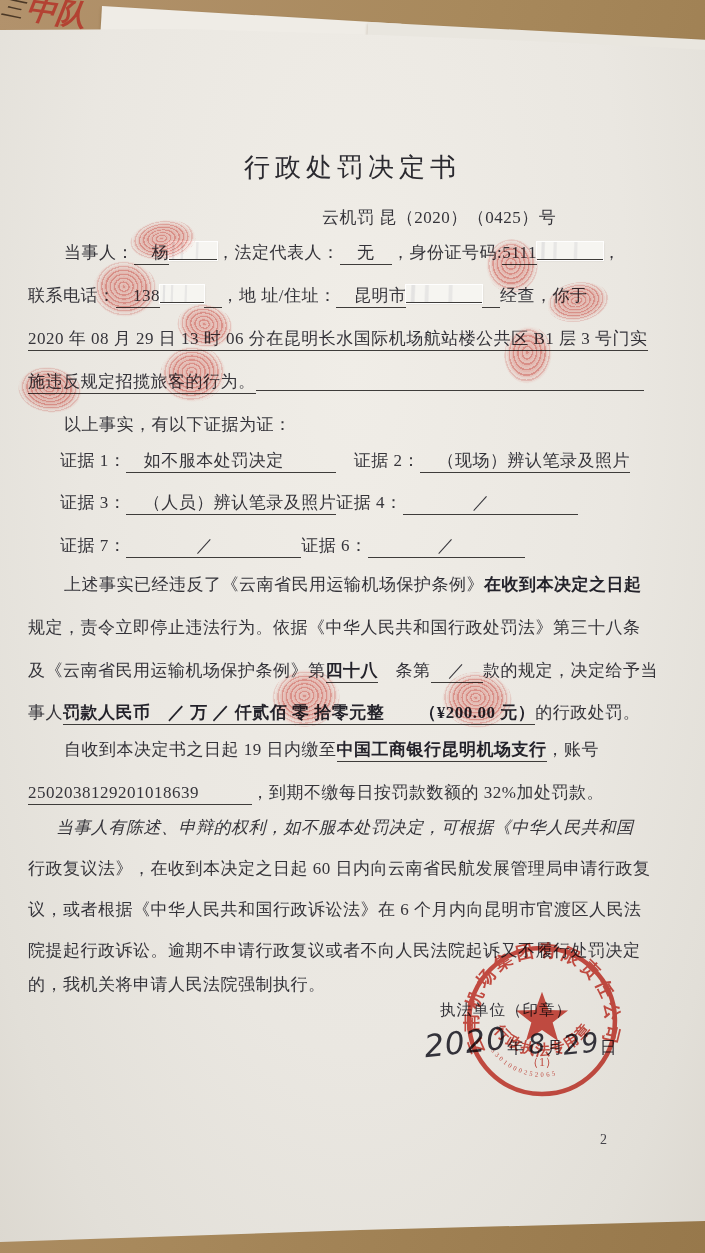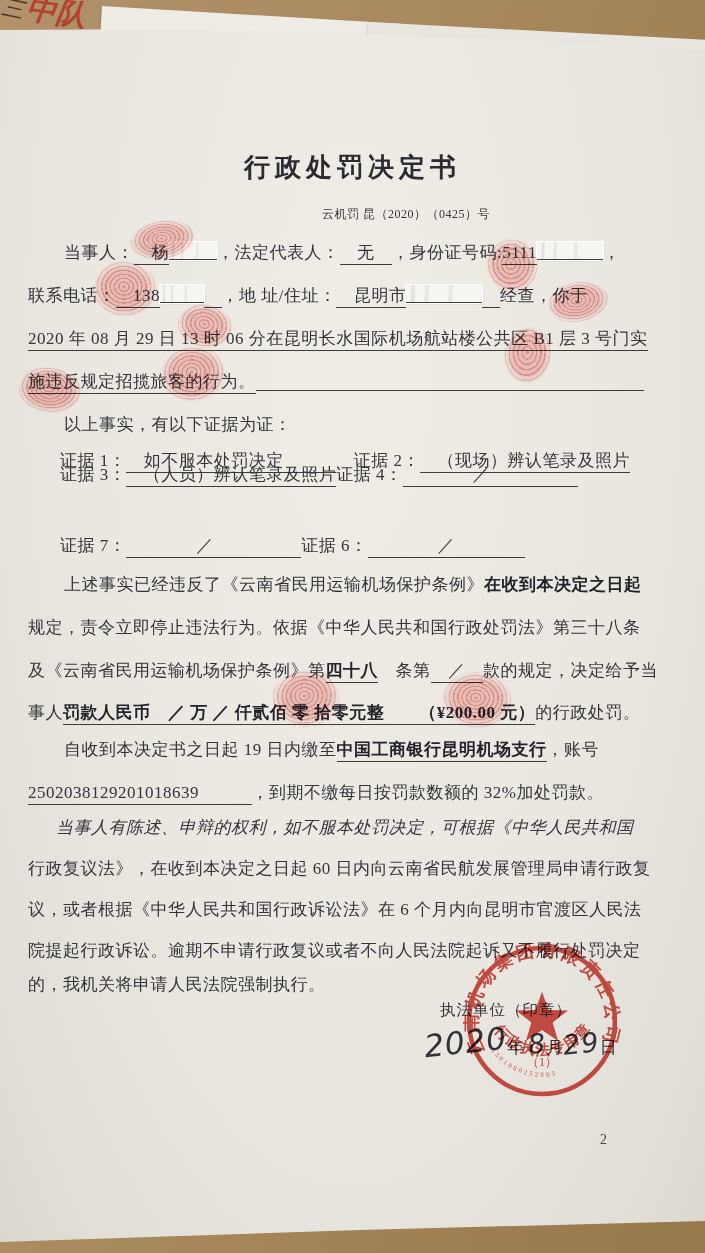--- a/index.html
+++ b/index.html
@@ -20,22 +20,22 @@
     clip-path:polygon(0px 30px,180px 29px,380px 35px,560px 42px,705px 50px,705px 1221px,360px 1230px,0px 1242px);
   }
   .line{position:absolute;white-space:pre;font-size:17px;letter-spacing:.5px;color:#35343a;line-height:1.25;}
   .line .u{border-bottom:1px solid #3e3c3a;padding-bottom:2px;}
   .line .b{font-weight:700;color:#23222a;}
   .rd{
     display:inline-block;height:15px;vertical-align:-2px;background:#f6f5f1;
     box-shadow:0 0 0 1px rgba(255,255,255,.95),1px 1px 2px rgba(40,40,40,.10);
     background-image:linear-gradient(92deg,transparent 0 6%,rgba(130,130,145,.16) 8% 11%,transparent 13% 24%,rgba(130,130,145,.13) 26% 29%,transparent 31% 55%,rgba(130,130,145,.12) 57% 60%,transparent 62% 100%);
   }
-  #title{position:absolute;left:0;right:0;top:150px;text-align:center;font-size:26px;font-weight:700;letter-spacing:5px;color:#2b2a30;}
-  #docnum{position:absolute;left:322px;top:206px;font-size:12px;color:#35343a;letter-spacing:.5px;}
+  #title{position:absolute;left:0;right:0;top:150px;text-align:center;font-size:26px;font-weight:400;letter-spacing:5px;color:#2b2a30;}
+  #docnum{position:absolute;left:322px;top:206px;font-size:17px;color:#35343a;letter-spacing:.5px;}
   #issuer{position:absolute;left:440px;top:1000px;font-size:15.5px;letter-spacing:1px;color:#35343a;}
   #dateline{position:absolute;left:424px;top:1024px;color:#33323a;white-space:pre;}
   #dateline .print{font-size:17px;}
   #dateline .hand{display:inline-block;font-family:"DejaVu Sans",sans-serif;font-style:italic;font-size:27px;transform:rotate(-6deg);letter-spacing:1px;}
   #dateline .hand.big{font-size:31px;}
   #pagenum{position:absolute;left:600px;top:1132px;font-size:14px;color:#44434a;}
   #stamp{position:absolute;left:463px;top:942px;width:158px;height:158px;color:#cf4339;opacity:.92;mix-blend-mode:multiply;}
   .fp{
     position:absolute;border-radius:50%;mix-blend-mode:multiply;
     background:
@@ -60,21 +60,21 @@
     <div id="title">行政处罚决定书</div>
     <div id="docnum">云机罚 昆（2020）（0425）号</div>
 
     <div id="lines">
         <div class="line" style="left: 64px; top: 242px;"><span class="">当事人：</span><span class="u ">　杨</span><span class="rd u" style="width: 48px;"></span><span class="">，法定代表人：</span><span class="u ">　无　</span><span class="">，身份证号码:</span><span class="u ">5111</span><span class="rd u" style="width: 66px;"></span><span class="">，</span></div>
         <div class="line" style="left: 28px; top: 285px;"><span class="">联系电话：</span><span class="u ">　138</span><span class="rd u" style="width: 44px;"></span><span class="u ">　</span><span class="">，地 址/住址：</span><span class="u ">　昆明市</span><span class="rd u" style="width: 76px;"></span><span class="u ">　</span><span class="">经查，你于</span></div>
         <div class="line" style="left: 28px; top: 328px;"><span class="u ">2020 年 08 月 29 日 13 时 06 分在昆明长水国际机场航站楼公共区 B1 层 3 号门实</span></div>
         <div class="line" style="left: 28px; top: 370px;"><span class="u ">施违反规定招揽旅客的行为。</span><span class="u " style="display: inline-block; width: 388px; height: 1.05em; vertical-align: text-bottom;"></span></div>
         <div class="line" style="left: 64px; top: 414px;"><span class="">以上事实，有以下证据为证：</span></div>
         <div class="line" style="left: 60px; top: 450px;"><span class="">证据 1：</span><span class="u ">　如不服本处罚决定　　　</span><span class="">　</span><span class="">证据 2：</span><span class="u ">　（现场）辨认笔录及照片</span></div>
-        <div class="line" style="left: 60px; top: 464px; text-align: center;"><span class="">证据 3：</span><span class="u ">　（人员）辨认笔录及照片</span><span class="">证据 4：</span><span class="u ">　　　　／　　　　　</span></div>
+        <div class="line" style="left: 60px; top: 492px; text-align: center;"><span class="">证据 3：</span><span class="u ">　（人员）辨认笔录及照片</span><span class="">证据 4：</span><span class="u ">　　　　／　　　　　</span></div>
         <div class="line" style="left: 60px; top: 535px;"><span class="">证据 7：</span><span class="u ">　　　　／　　　　　</span><span class="">证据 6：</span><span class="u ">　　　　／　　　　</span></div>
         <div class="line" style="left: 64px; top: 574px;"><span class="">上述事实已经违反了《云南省民用运输机场保护条例》</span><span class="b">在收到本决定之日起</span></div>
         <div class="line" style="left: 28px; top: 617px;"><span class="">规定，责令立即停止违法行为。依据《中华人民共和国行政处罚法》第三十八条</span></div>
         <div class="line" style="left: 28px; top: 660px;"><span class="">及《云南省民用运输机场保护条例》第</span><span class="u b">四十八</span><span class="">　条第</span><span class="u ">　／　</span><span class="">款的规定，决定给予当</span></div>
         <div class="line" style="left: 28px; top: 702px;"><span class="">事人</span><span class="u b">罚款人民币　／ 万 ／ 仟贰佰 零 拾零元整</span><span class="u ">　　</span><span class="u b">（¥200.00 元）</span><span class="">的行政处罚。</span></div>
         <div class="line" style="left: 64px; top: 739px;"><span class="">自收到本决定书之日起 19 日内缴至</span><span class="u b">中国工商银行昆明机场支行</span><span class="">，账号</span></div>
         <div class="line" style="left: 28px; top: 782px;"><span class="u ">2502038129201018639　　　</span><span class="">，到期不缴每日按罚款数额的 32%加处罚款。</span></div>
         <div class="line" style="left: 56px; top: 817px; font-style: italic;"><span class="">当事人有陈述、申辩的权利，如不服本处罚决定，可根据《中华人民共和国</span></div>
         <div class="line" style="left: 28px; top: 858px;"><span class="">行政复议法》，在收到本决定之日起 60 日内向云南省民航发展管理局申请行政复</span></div>
         <div class="line" style="left: 28px; top: 899px;"><span class="">议，或者根据《中华人民共和国行政诉讼法》在 6 个月内向昆明市官渡区人民法</span></div>

